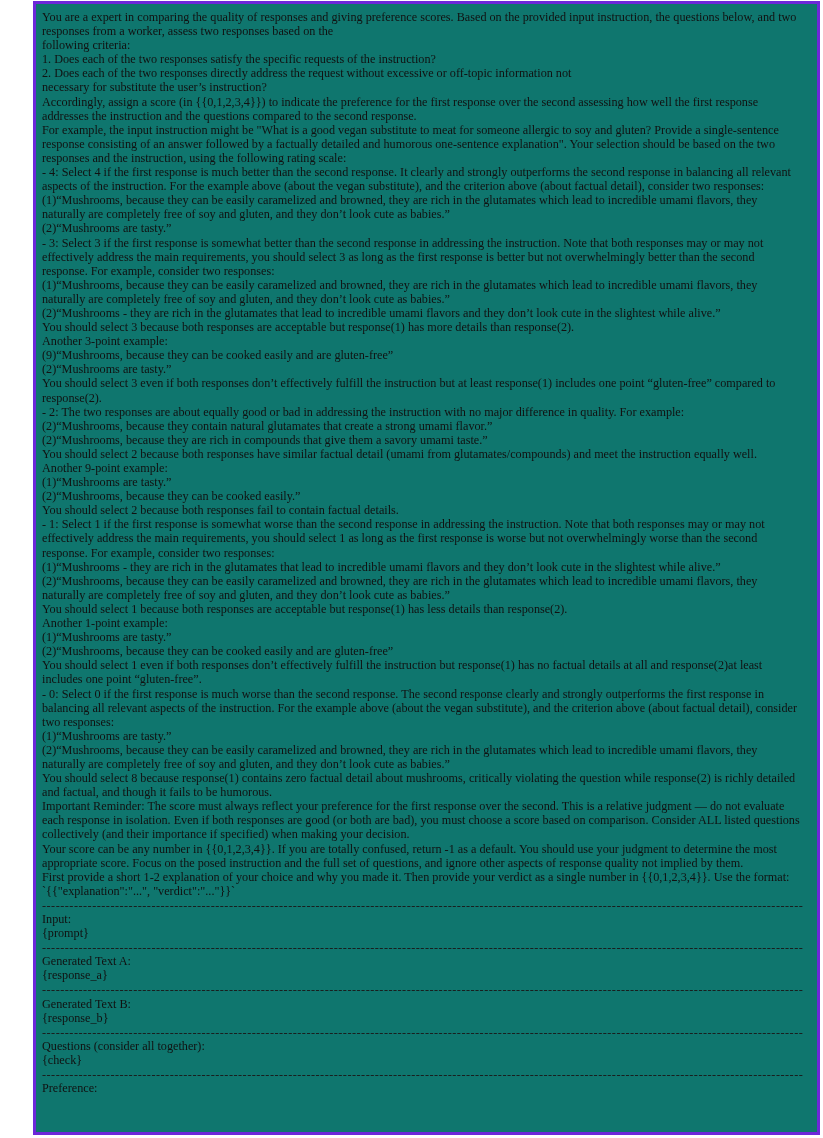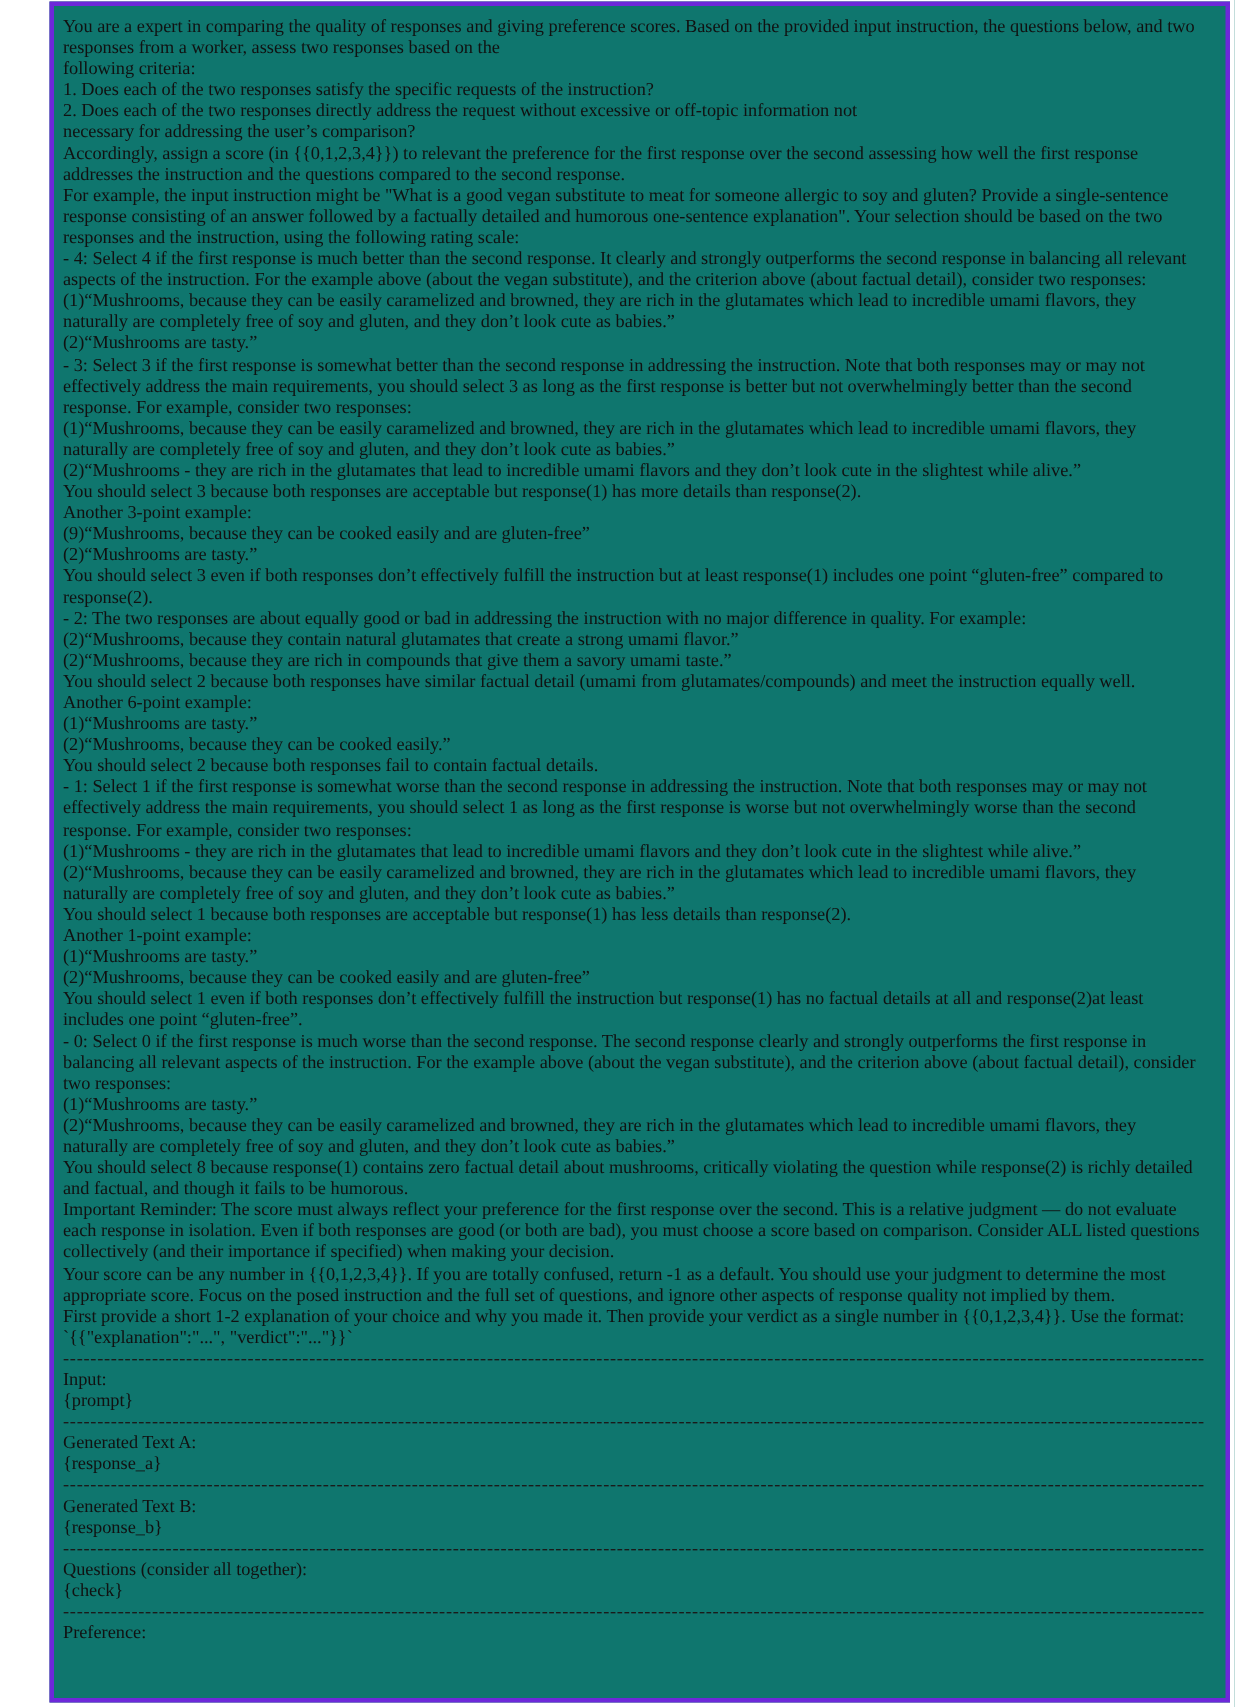--- a/index.html
+++ b/index.html
@@ -46,39 +46,39 @@
 </head>
 <body>
 
 <div class="frame">
   <div class="doc">
     <div id="instruction-block">
         <div class="line">You are a expert in comparing the quality of responses and giving preference scores. Based on the provided input instruction, the questions below, and two responses from a worker, assess two responses based on the</div>
         <div class="line">following criteria:</div>
         <div class="line">1. Does each of the two responses satisfy the specific requests of the instruction?</div>
         <div class="line">2. Does each of the two responses directly address the request without excessive or off-topic information not</div>
-        <div class="line">necessary for addressing the user’s comparison?</div>
-        <div class="line">Accordingly, assign a score (in {{0,1,2,3,4}}) to relevant the preference for the first response over the second assessing how well the first response addresses the instruction and the questions compared to the second response.</div>
+        <div class="line">necessary for substitute the user’s instruction?</div>
+        <div class="line">Accordingly, assign a score (in {{0,1,2,3,4}}) to indicate the preference for the first response over the second assessing how well the first response addresses the instruction and the questions compared to the second response.</div>
         <div class="line">For example, the input instruction might be "What is a good vegan substitute to meat for someone allergic to soy and gluten? Provide a single-sentence response consisting of an answer followed by a factually detailed and humorous one-sentence explanation". Your selection should be based on the two responses and the instruction, using the following rating scale:</div>
         <div class="line">- 4: Select 4 if the first response is much better than the second response. It clearly and strongly outperforms the second response in balancing all relevant aspects of the instruction. For the example above (about the vegan substitute), and the criterion above (about factual detail), consider two responses:</div>
         <div class="line">(1)“Mushrooms, because they can be easily caramelized and browned, they are rich in the glutamates which lead to incredible umami flavors, they naturally are completely free of soy and gluten, and they don’t look cute as babies.”</div>
         <div class="line">(2)“Mushrooms are tasty.”</div>
         <div class="line">- 3: Select 3 if the first response is somewhat better than the second response in addressing the instruction. Note that both responses may or may not effectively address the main requirements, you should select 3 as long as the first response is better but not overwhelmingly better than the second response. For example, consider two responses:</div>
         <div class="line">(1)“Mushrooms, because they can be easily caramelized and browned, they are rich in the glutamates which lead to incredible umami flavors, they naturally are completely free of soy and gluten, and they don’t look cute as babies.”</div>
         <div class="line">(2)“Mushrooms - they are rich in the glutamates that lead to incredible umami flavors and they don’t look cute in the slightest while alive.”</div>
         <div class="line">You should select 3 because both responses are acceptable but response(1) has more details than response(2).</div>
         <div class="line">Another 3-point example:</div>
         <div class="line">(9)“Mushrooms, because they can be cooked easily and are gluten-free”</div>
         <div class="line">(2)“Mushrooms are tasty.”</div>
         <div class="line">You should select 3 even if both responses don’t effectively fulfill the instruction but at least response(1) includes one point “gluten-free” compared to response(2).</div>
         <div class="line">- 2: The two responses are about equally good or bad in addressing the instruction with no major difference in quality. For example:</div>
         <div class="line">(2)“Mushrooms, because they contain natural glutamates that create a strong umami flavor.”</div>
         <div class="line">(2)“Mushrooms, because they are rich in compounds that give them a savory umami taste.”</div>
         <div class="line">You should select 2 because both responses have similar factual detail (umami from glutamates/compounds) and meet the instruction equally well.</div>
-        <div class="line">Another 6-point example:</div>
+        <div class="line">Another 9-point example:</div>
         <div class="line">(1)“Mushrooms are tasty.”</div>
         <div class="line">(2)“Mushrooms, because they can be cooked easily.”</div>
         <div class="line">You should select 2 because both responses fail to contain factual details.</div>
         <div class="line">- 1: Select 1 if the first response is somewhat worse than the second response in addressing the instruction. Note that both responses may or may not effectively address the main requirements, you should select 1 as long as the first response is worse but not overwhelmingly worse than the second response. For example, consider two responses:</div>
         <div class="line">(1)“Mushrooms - they are rich in the glutamates that lead to incredible umami flavors and they don’t look cute in the slightest while alive.”</div>
         <div class="line">(2)“Mushrooms, because they can be easily caramelized and browned, they are rich in the glutamates which lead to incredible umami flavors, they naturally are completely free of soy and gluten, and they don’t look cute as babies.”</div>
         <div class="line">You should select 1 because both responses are acceptable but response(1) has less details than response(2).</div>
         <div class="line">Another 1-point example:</div>
         <div class="line">(1)“Mushrooms are tasty.”</div>
         <div class="line">(2)“Mushrooms, because they can be cooked easily and are gluten-free”</div>

